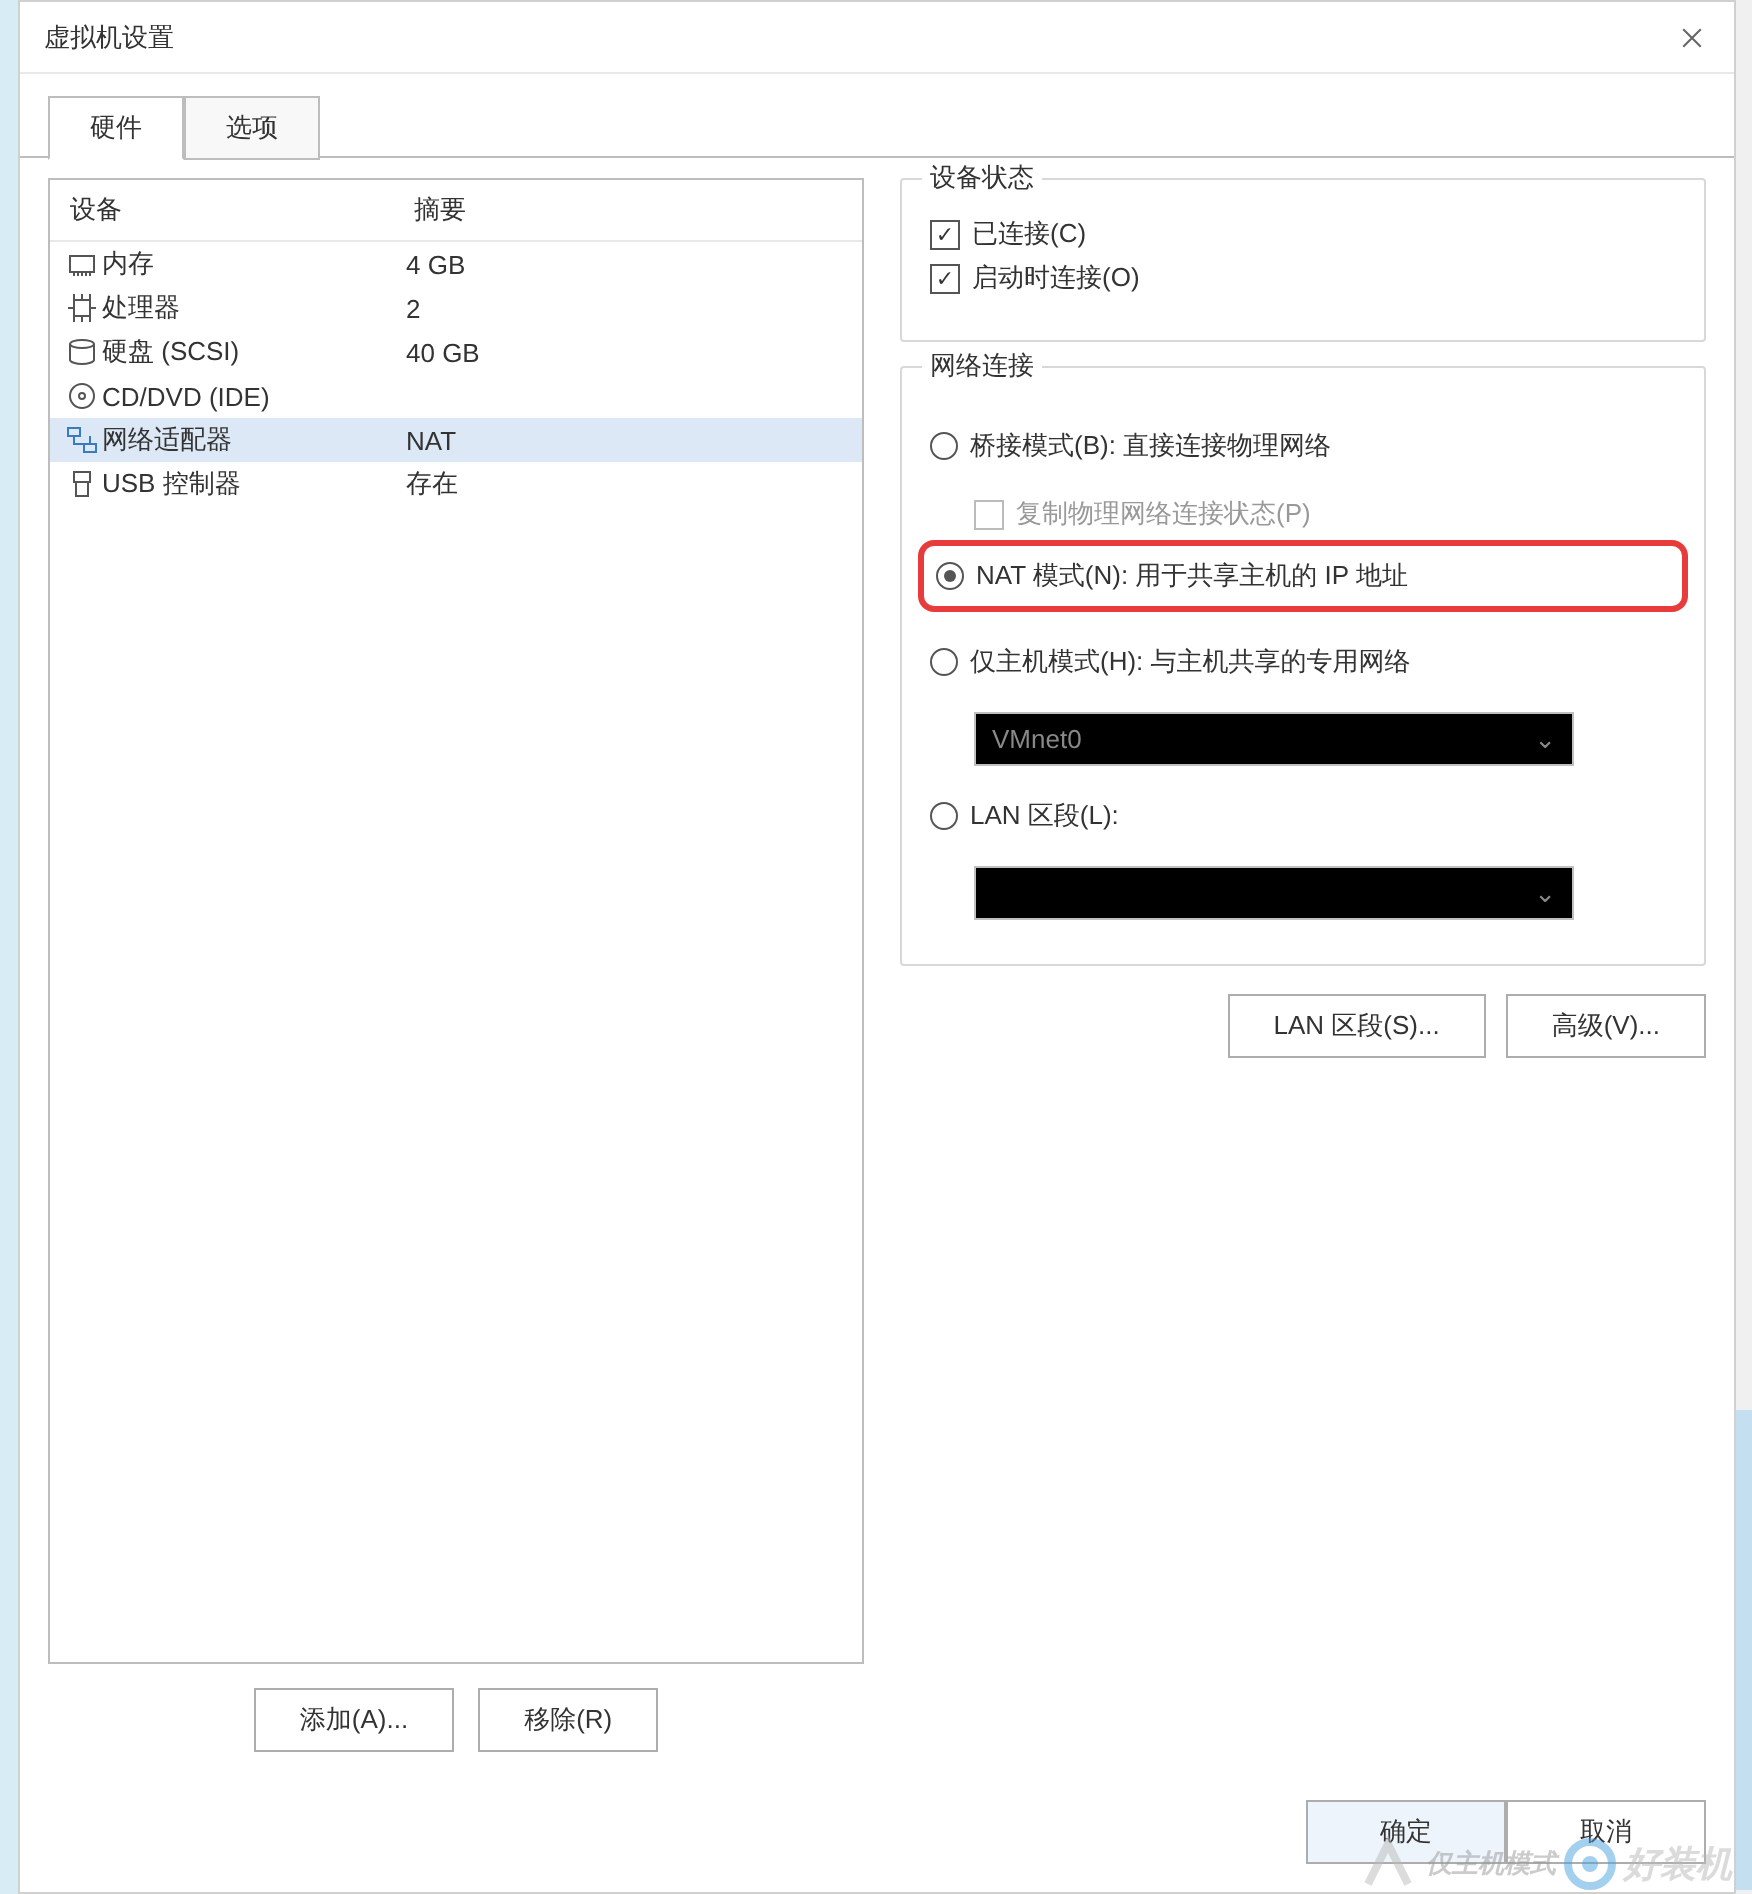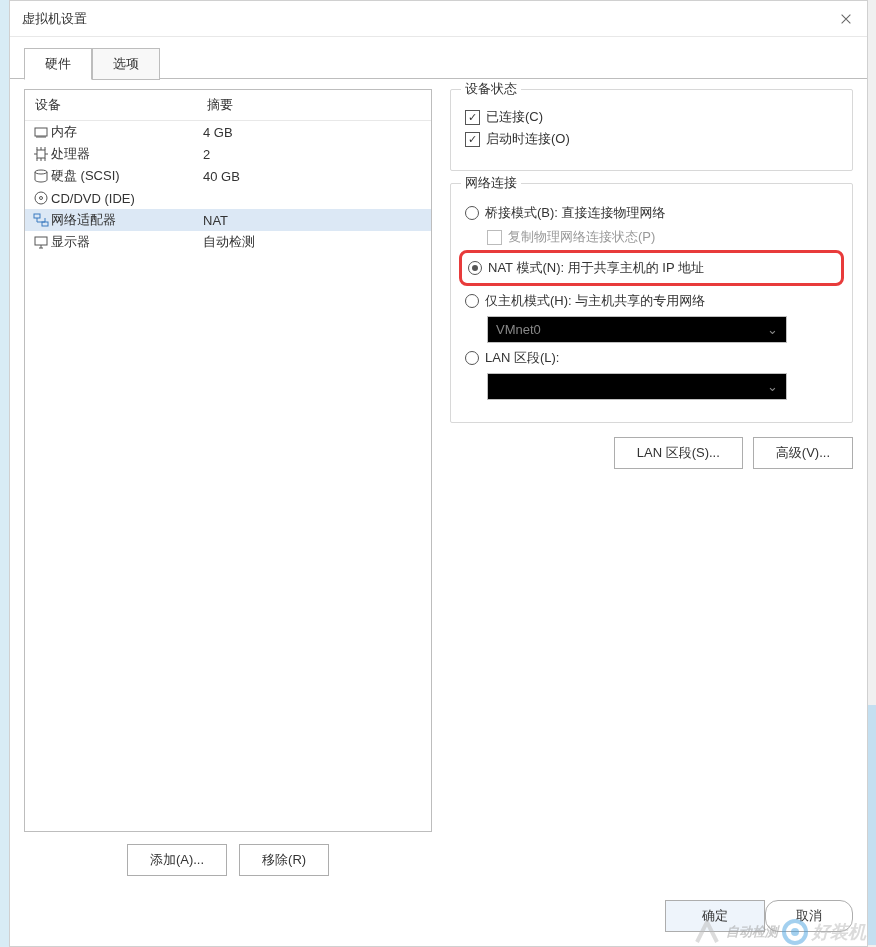--- a/index.html
+++ b/index.html
@@ -25,21 +25,21 @@
 .hw-row .c1 { width: 152px; }
 .hw-row .c2 { flex: 1; white-space: nowrap; overflow: hidden; text-overflow: ellipsis; }
 .left-btns { display: flex; justify-content: center; gap: 12px; margin-top: 12px; }
 .btn { border: 1px solid #adadad; background: #ffffff; padding: 6px 22px; color: #333; cursor: pointer; font-size: 13px; }
 .right-col { flex: 1; }
 .group { border: 1px solid #d8d8d8; padding: 14px 14px 18px 14px; margin-bottom: 12px; border-radius: 2px; position: relative; }
 .group-title { position: absolute; top: -10px; left: 10px; background: #ffffff; padding: 0 4px; color: #333; }
 .chk-row { display: flex; align-items: center; gap: 6px; margin: 4px 0; color: #333; }
 .chk { width: 15px; height: 15px; border: 1px solid #555; display: inline-flex; align-items: center; justify-content: center; font-size: 11px; color: #333; }
 .chk.disabled { border-color: #bbb; color: #bbb; }
-.radio-row { display: flex; align-items: center; gap: 6px; margin: 6px 0; color: #333; }
+.radio-row { display: flex; align-items: center; gap: 6px; margin: 16px 0; color: #333; }
 .radio { width: 14px; height: 14px; border: 1px solid #555; border-radius: 50%; display: inline-flex; align-items: center; justify-content: center; }
 .radio .dot { width: 6px; height: 6px; background: #555; border-radius: 50%; }
 .indent { margin-left: 22px; }
 .sel { border: 1px solid #c0c0c0; background: #000000; color: #888; padding: 5px 8px; width: 300px; display: flex; align-items: center; justify-content: space-between; margin: 4px 0 4px 22px; }
 .sel .arrow { color: #888; }
 .highlight-box { border: 3px solid #e83b3b; border-radius: 8px; padding: 4px 6px; margin: 2px -6px; }
 .right-btns { display: flex; justify-content: flex-end; gap: 10px; margin-top: 14px; }
 .footer { display: flex; justify-content: flex-end; gap: 0; padding: 10px 14px 14px 0; }
 .btn-primary { background: #eef4fb; }
 .watermark { position: absolute; right: 10px; bottom: 0px; color: #999; font-size: 22px; font-weight: bold; font-style: italic; opacity: 0.5; pointer-events: none; display:flex; align-items:center; gap:4px;}
@@ -124,26 +124,26 @@
                 <rect x="9" y="10" width="6" height="4" fill="none" stroke="#3a7ac0"></rect>
                 <path d="M4 6v4h8v-4" fill="none" stroke="#3a7ac0"></path>
               </svg>
             </span>
           <span class="c1">网络适配器</span>
           <span class="c2">NAT</span>
         </div>
         <div class="hw-row">
           <span class="ic">
               <svg class="icon-svg" viewBox="0 0 16 16">
-                <rect x="2" y="3" width="12" height="8" fill="none" stroke="#555"></rect>
-                <path d="M6 14h4M8 11v3" stroke="#555"></path>
-              </svg>
-            </span>
-          <span class="c1">显示器</span>
-          <span class="c2">自动检测</span>
+                <rect x="4" y="2" width="8" height="5" fill="none" stroke="#555"></rect>
+                <rect x="5" y="7" width="6" height="7" fill="none" stroke="#555"></rect>
+              </svg>
+            </span>
+          <span class="c1">USB 控制器</span>
+          <span class="c2">存在</span>
         </div>
       </div>
       <div class="left-btns">
         <button class="btn"><span>添加(A)...</span></button>
         <button class="btn"><span>移除(R)</span></button>
       </div>
     </div>
 
     <div class="right-col">
       <div class="group">
@@ -201,27 +201,27 @@
 
       <div class="right-btns">
         <button class="btn"><span>LAN 区段(S)...</span></button>
         <button class="btn"><span>高级(V)...</span></button>
       </div>
     </div>
   </div>
 
   <div class="footer">
     <button class="btn btn-primary" style="width:100px;"><span>确定</span></button>
-    <button class="btn" style="width:88px;border-radius:13px;"><span>取消</span></button>
+    <button class="btn" style="width:100px;"><span>取消</span></button>
   </div>
 </div>
 
 <div class="watermark">
   <svg width="30" height="30" viewBox="0 0 30 30">
       <path d="M5 25 L15 5 L25 25" stroke="#bbb" stroke-width="4" fill="none"></path>
     </svg>
-  <span>自动检测</span>
+  <span>仅主机模式</span>
   <svg width="26" height="26" viewBox="0 0 26 26">
       <circle cx="13" cy="13" r="11" fill="none" stroke="#4aa3e0" stroke-width="4"></circle>
       <circle cx="13" cy="13" r="4" fill="#4aa3e0"></circle>
     </svg>
   <span class="wm2">好装机</span>
 </div>
 
 </body></html>

